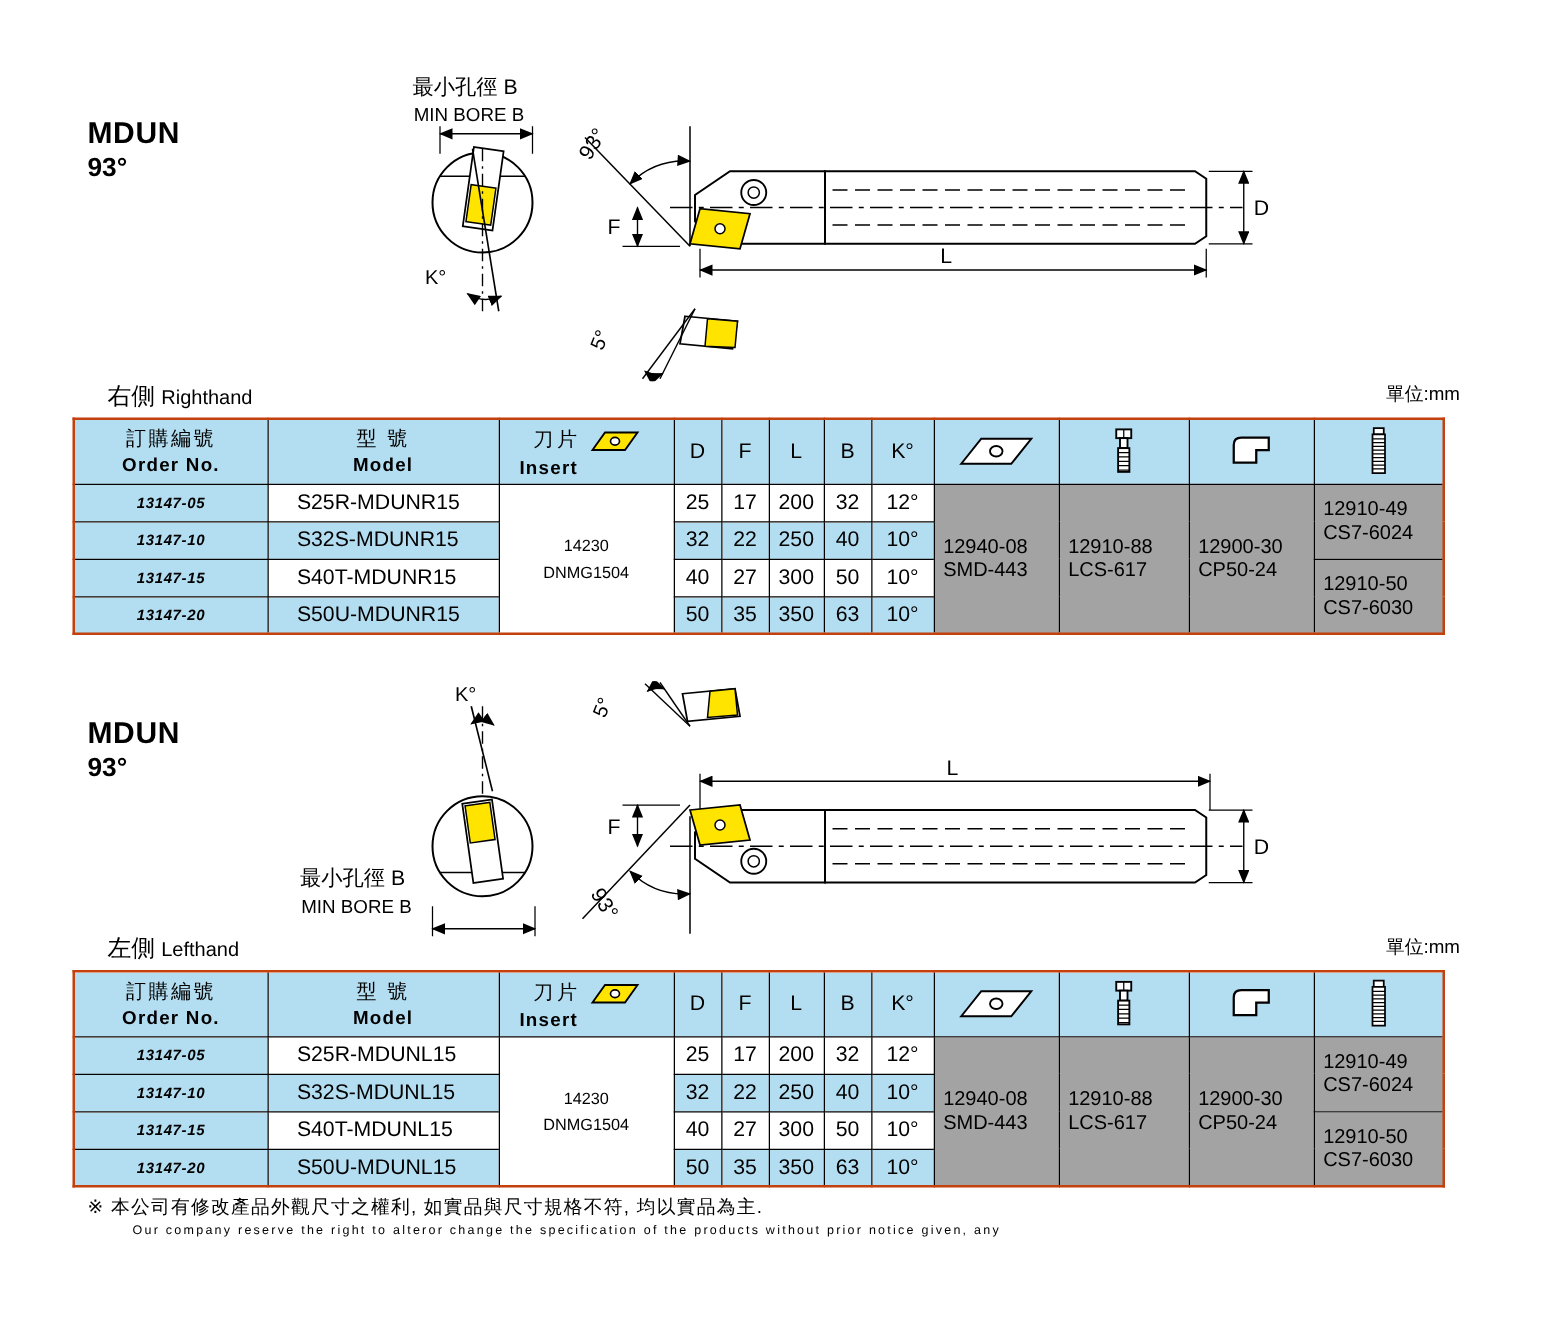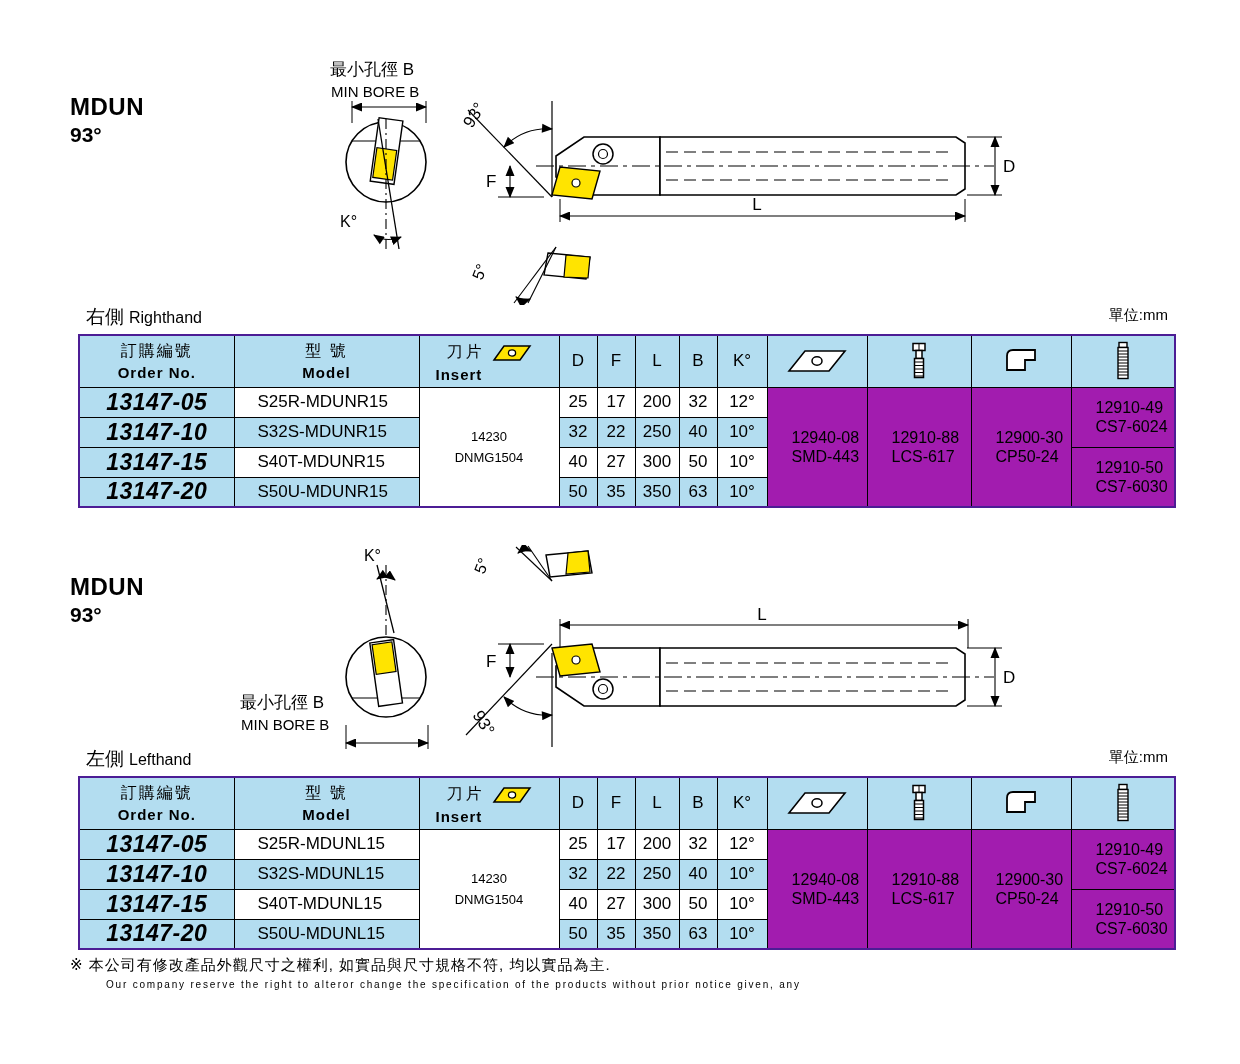--- a/index.html
+++ b/index.html
@@ -8,30 +8,30 @@
   .page{position:relative;width:1240px;height:1064px;background:#fff;overflow:hidden}
   .title-block{position:absolute;left:70px;line-height:1.25}
   .t1{font-size:24px;font-weight:bold;letter-spacing:.5px}
   .t2{font-size:21px;font-weight:bold}
   .hand{position:absolute;left:86px;white-space:nowrap}
   .hand-zh{font-size:19px}
   .hand-en{font-size:16px;margin-left:5px}
   .unit{position:absolute;left:1018px;width:150px;text-align:right;font-size:15px}
   .dia{position:absolute;left:0}
   .dia text{font-family:"Liberation Sans","DejaVu Sans",sans-serif;fill:#000}
-  table.spec{position:absolute;left:78px;border-collapse:collapse;table-layout:fixed;border:2px solid #4c1d95;width:1098px}
+  table.spec{position:absolute;left:58px;border-collapse:collapse;table-layout:fixed;border:2px solid #c2410c;width:1098px}
   .spec th,.spec td{border:1.5px solid #000;padding:0;text-align:center;vertical-align:middle;font-size:17px;overflow:hidden}
   .spec th{background:#b3ddf0;font-weight:normal}
   .hdr-zh{font-size:16px;letter-spacing:2px}
   .hdr-en{font-size:15px;font-weight:bold;letter-spacing:1px;margin-top:2px}
   .dim-h{font-weight:bold;font-size:17px}
-  td.order{background:#b3ddf0;font-weight:bold;font-style:italic;font-size:23px;letter-spacing:.5px}
+  td.order{background:#b3ddf0;font-weight:bold;font-style:italic;font-size:12px;letter-spacing:.5px}
   td.model{text-align:left;padding-left:23px}
   td.blue{background:#b3ddf0}
-  td.part{text-align:left;padding-left:24px;font-size:16px;line-height:19px;background:#a21caf}
+  td.part{text-align:left;padding-left:7px;font-size:16px;line-height:19px;background:#a3a3a3}
   td.insert-val{font-size:13px;line-height:21px;background:#fff}
   .ins-hd{display:flex;align-items:center;justify-content:center;gap:7px;margin-top:2px}
   .ins-hd .hdr-zh{letter-spacing:3px}
   .ins-en{text-align:left;padding-left:16px}
   .icon{display:inline-block;vertical-align:middle}
   .fn{position:absolute;left:70px;top:956px}
   .fn-zh{font-size:15px;letter-spacing:1px}
   .fn-en{font-size:10px;letter-spacing:1.8px;margin-left:36px;margin-top:4px}
 </style>
 </head>

